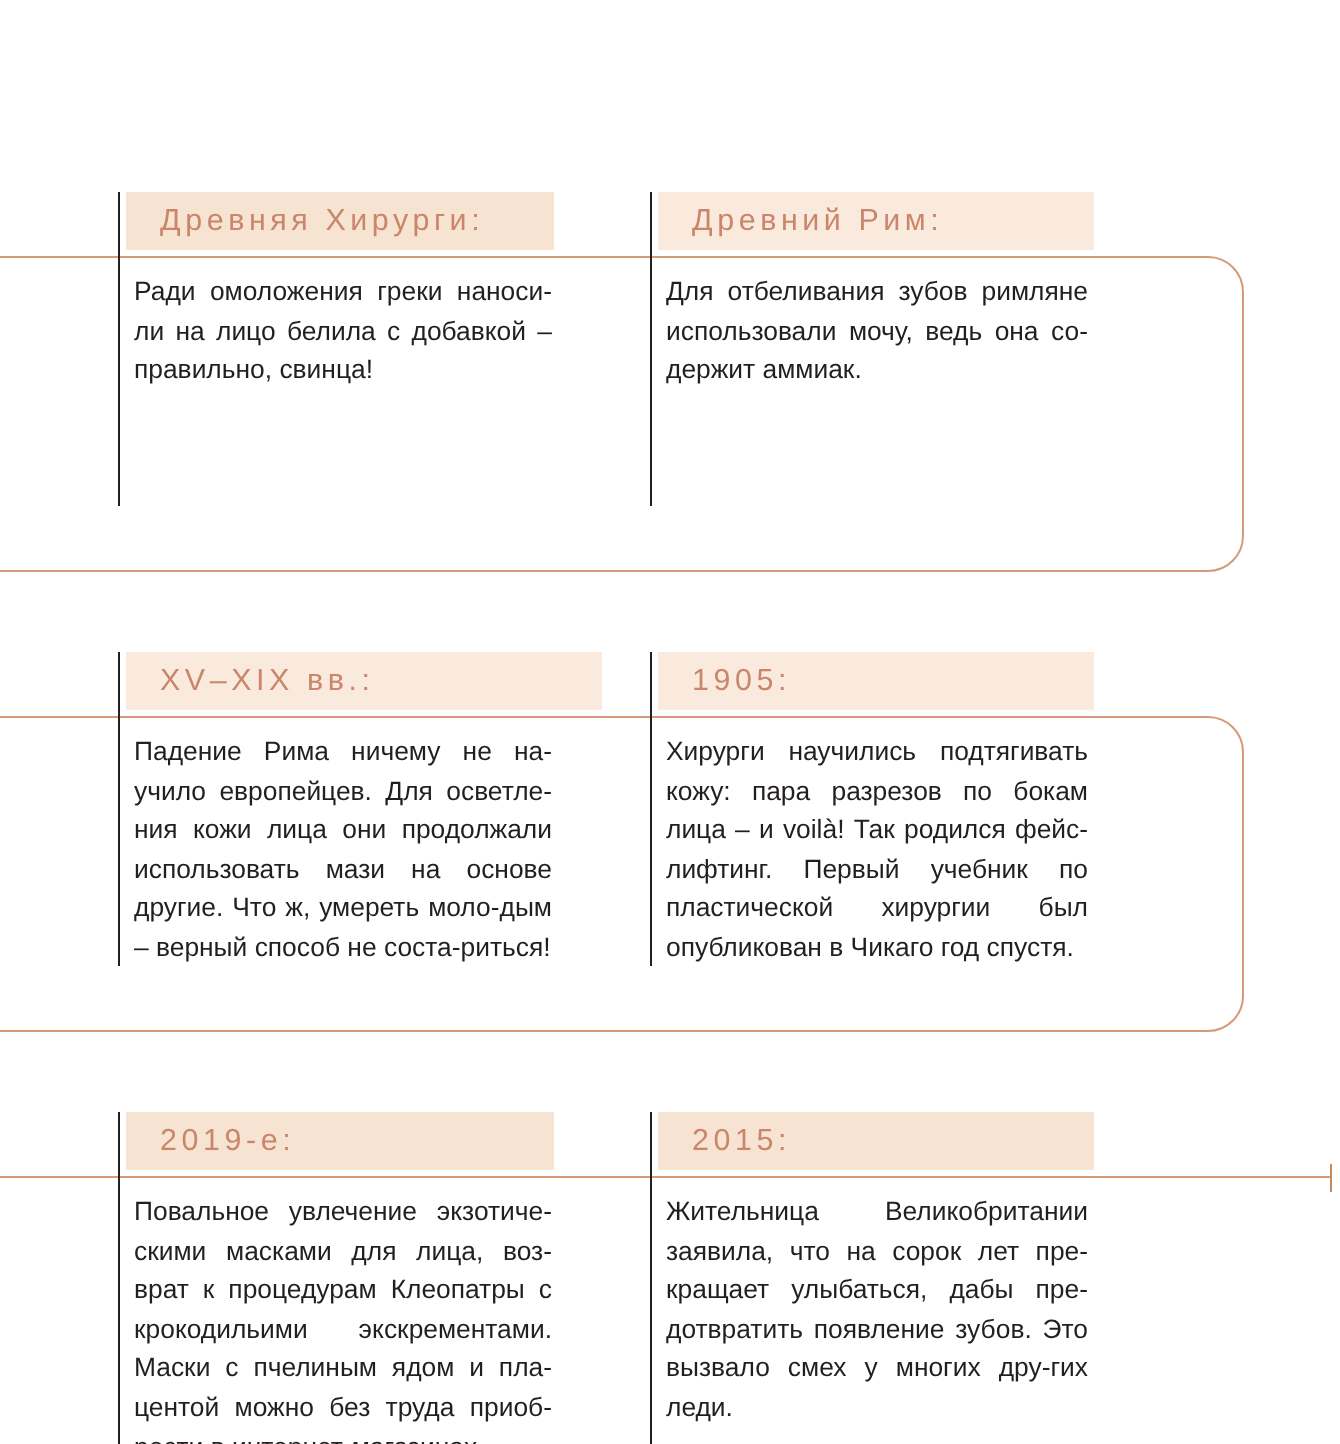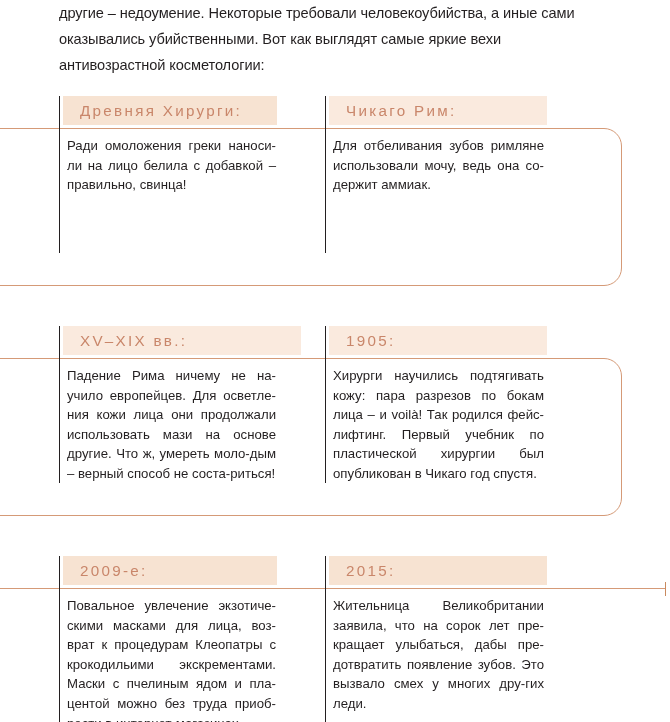--- a/index.html
+++ b/index.html
@@ -79,32 +79,29 @@
     text-justify: inter-word;
     hyphens: manual;
   }
   .body p { margin: 0; }
 </style>
 </head>
 <body>
 
 <div class="page">
 
-  <div class="intro">
-    <p>другие – недоумение. Некоторые требовали человекоубийства, а иные сами оказывались убийственными. Вот как выглядят самые яркие вехи антивозрастной косметологии:</p>
-  </div>
 
   <div class="frame" style="top:128px; height:158px;"></div>
 
   <div class="row" style="top:0px;">
     <div class="hdr warm" style="left:63px; top:96px; width:214px;">
       <span class="hdr-text">Древняя Хирурги:</span>
     </div>
     <div class="hdr" style="left:329px; top:96px; width:218px;">
-      <span class="hdr-text">Чикаго Рим:</span>
+      <span class="hdr-text">Древний Рим:</span>
     </div>
 
     <div class="vline" style="left:59px; top:96px; height:157px;"></div>
     <div class="vline" style="left:325px; top:96px; height:157px;"></div>
 
     <div class="body" style="left:67px; top:136px; width:209px;">
       <p>Ради омоложения греки наноси-ли на лицо белила с добавкой – правильно, свинца!</p>
     </div>
     <div class="body" style="left:333px; top:136px; width:211px;">
       <p>Для отбеливания зубов римляне использовали мочу, ведь она со-держит аммиак.</p>
@@ -130,21 +127,21 @@
     <div class="body" style="left:333px; top:366px; width:211px;">
       <p>Хирурги научились подтягивать кожу: пара разрезов по бокам лица – и voilà! Так родился фейс-лифтинг. Первый учебник по пластической хирургии был опубликован в Чикаго год спустя.</p>
     </div>
   </div>
 
   <div class="frame-open" style="top:588px; width:666px;"></div>
   <div class="frame-tick" style="left:665px; top:582px; height:14px;"></div>
 
   <div class="row" style="top:0px;">
     <div class="hdr warm" style="left:63px; top:556px; width:214px;">
-      <span class="hdr-text">2009-е:</span>
+      <span class="hdr-text">2019-е:</span>
     </div>
     <div class="hdr warm" style="left:329px; top:556px; width:218px;">
       <span class="hdr-text">2015:</span>
     </div>
 
     <div class="vline" style="left:59px; top:556px; height:166px;"></div>
     <div class="vline" style="left:325px; top:556px; height:166px;"></div>
 
     <div class="body" style="left:67px; top:596px; width:209px;">
       <p>Повальное увлечение экзотиче-скими масками для лица, воз-врат к процедурам Клеопатры с крокодильими экскрементами. Маски с пчелиным ядом и пла-центой можно без труда приоб-рести в интернет-магазинах.</p>

